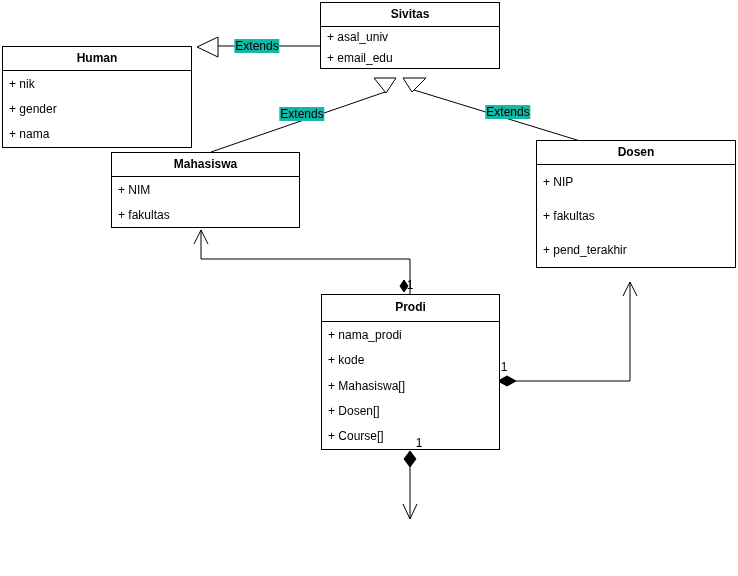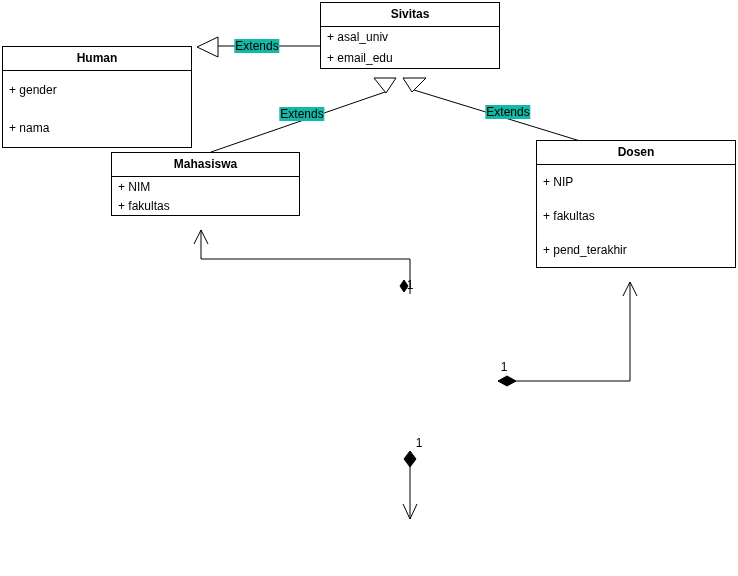--- a/index.html
+++ b/index.html
@@ -105,50 +105,61 @@
     <g>
       <line x1="410" y1="466" x2="410" y2="519"></line>
       <polygon class="solid" points="404,459 410,451 416,459 410,467"></polygon>
       <polyline points="403,504 410,519 417,504"></polyline>
     </g>
   </svg>
 
   <div class="uml-box" style="left:2px; top:2px; width:190px; height:102px;margin-top:44px;">
     <div class="uml-title">Human</div>
     <div class="uml-attrs">
+      <div class="uml-attr">+ nik</div>
       <div class="uml-attr">+ gender</div>
       <div class="uml-attr">+ nama</div>
     </div>
   </div>
 
   <div class="uml-box" style="left:320px; top:2px; width:180px; height:67px;">
     <div class="uml-title">Sivitas</div>
     <div class="uml-attrs">
       <div class="uml-attr">+ asal_univ</div>
       <div class="uml-attr">+ email_edu</div>
     </div>
   </div>
 
-  <div class="uml-box" style="left:111px; top:152px; width:189px; height:64px;">
+  <div class="uml-box" style="left:111px; top:152px; width:189px; height:76px;">
     <div class="uml-title">Mahasiswa</div>
     <div class="uml-attrs">
       <div class="uml-attr">+ NIM</div>
       <div class="uml-attr">+ fakultas</div>
     </div>
   </div>
 
   <div class="uml-box" style="left:536px; top:140px; width:200px; height:128px;">
     <div class="uml-title">Dosen</div>
     <div class="uml-attrs">
       <div class="uml-attr">+ NIP</div>
       <div class="uml-attr">+ fakultas</div>
       <div class="uml-attr">+ pend_terakhir</div>
     </div>
   </div>
 
+  <div class="uml-box" style="left:321px; top:294px; width:179px; height:156px;">
+    <div class="uml-title" style="height:26px; line-height:25px;">Prodi</div>
+    <div class="uml-attrs">
+      <div class="uml-attr">+ nama_prodi</div>
+      <div class="uml-attr">+ kode</div>
+      <div class="uml-attr">+ Mahasiswa[]</div>
+      <div class="uml-attr">+ Dosen[]</div>
+      <div class="uml-attr">+ Course[]</div>
+    </div>
+  </div>
 
 
   <div class="edge-label" style="left:257px; top:46px;">Extends</div>
   <div class="edge-label" style="left:302px; top:114px;">Extends</div>
   <div class="edge-label" style="left:508px; top:112px;">Extends</div>
 
   <div class="mult-label" style="left:410px; top:285px;">1</div>
   <div class="mult-label" style="left:504px; top:367px;">1</div>
   <div class="mult-label" style="left:419px; top:443px;">1</div>
 

